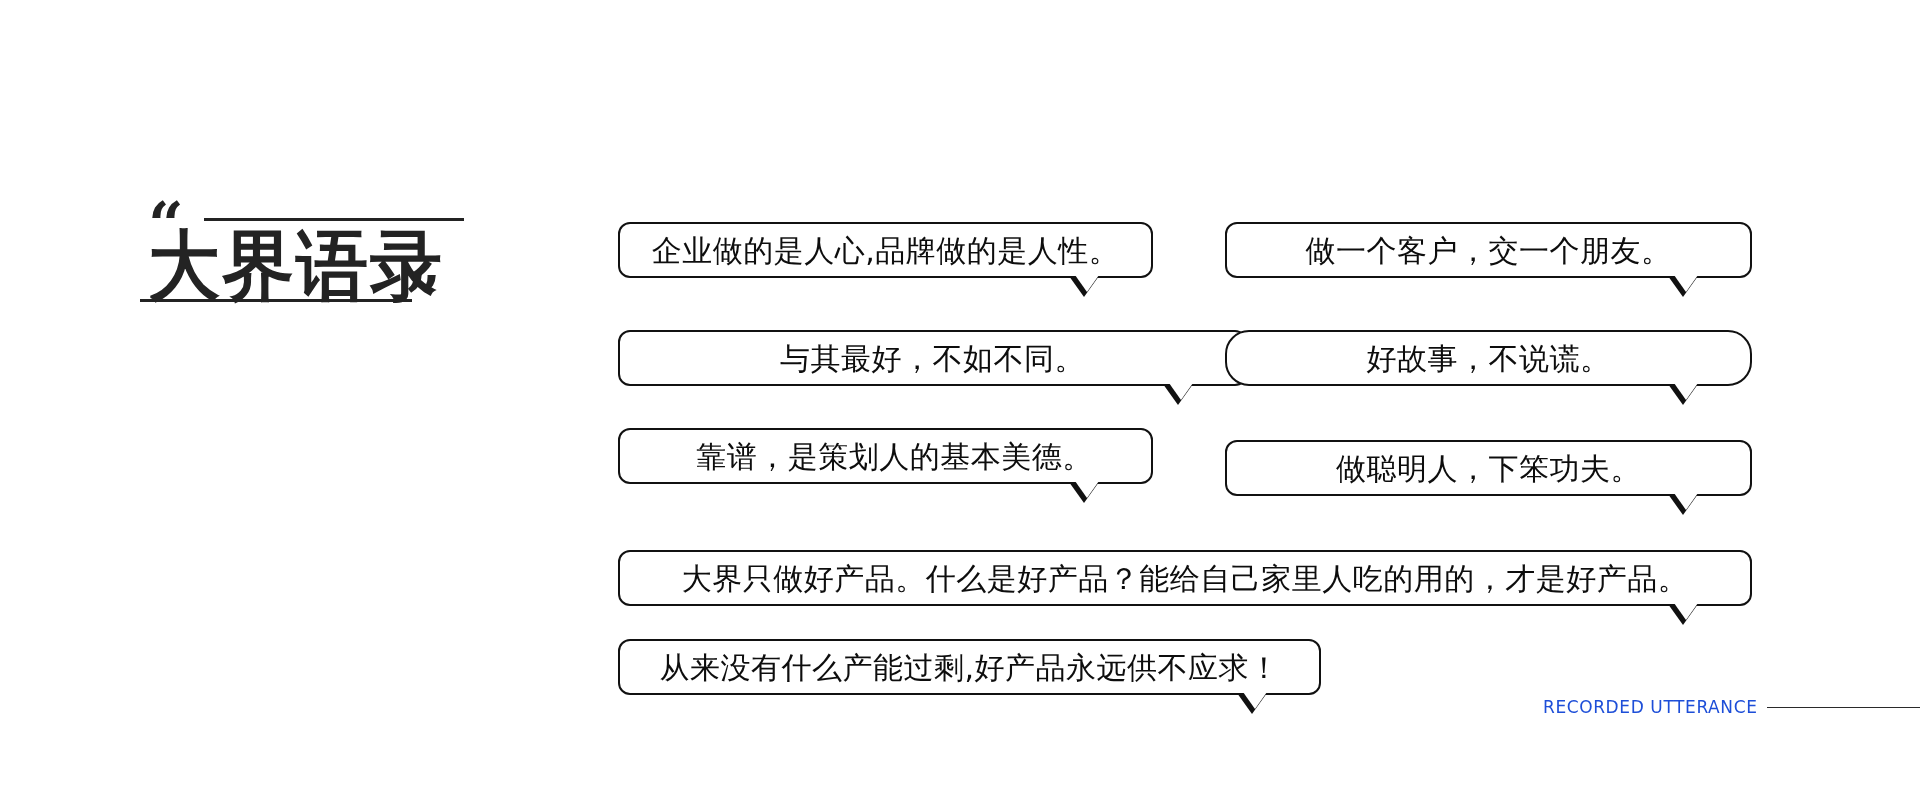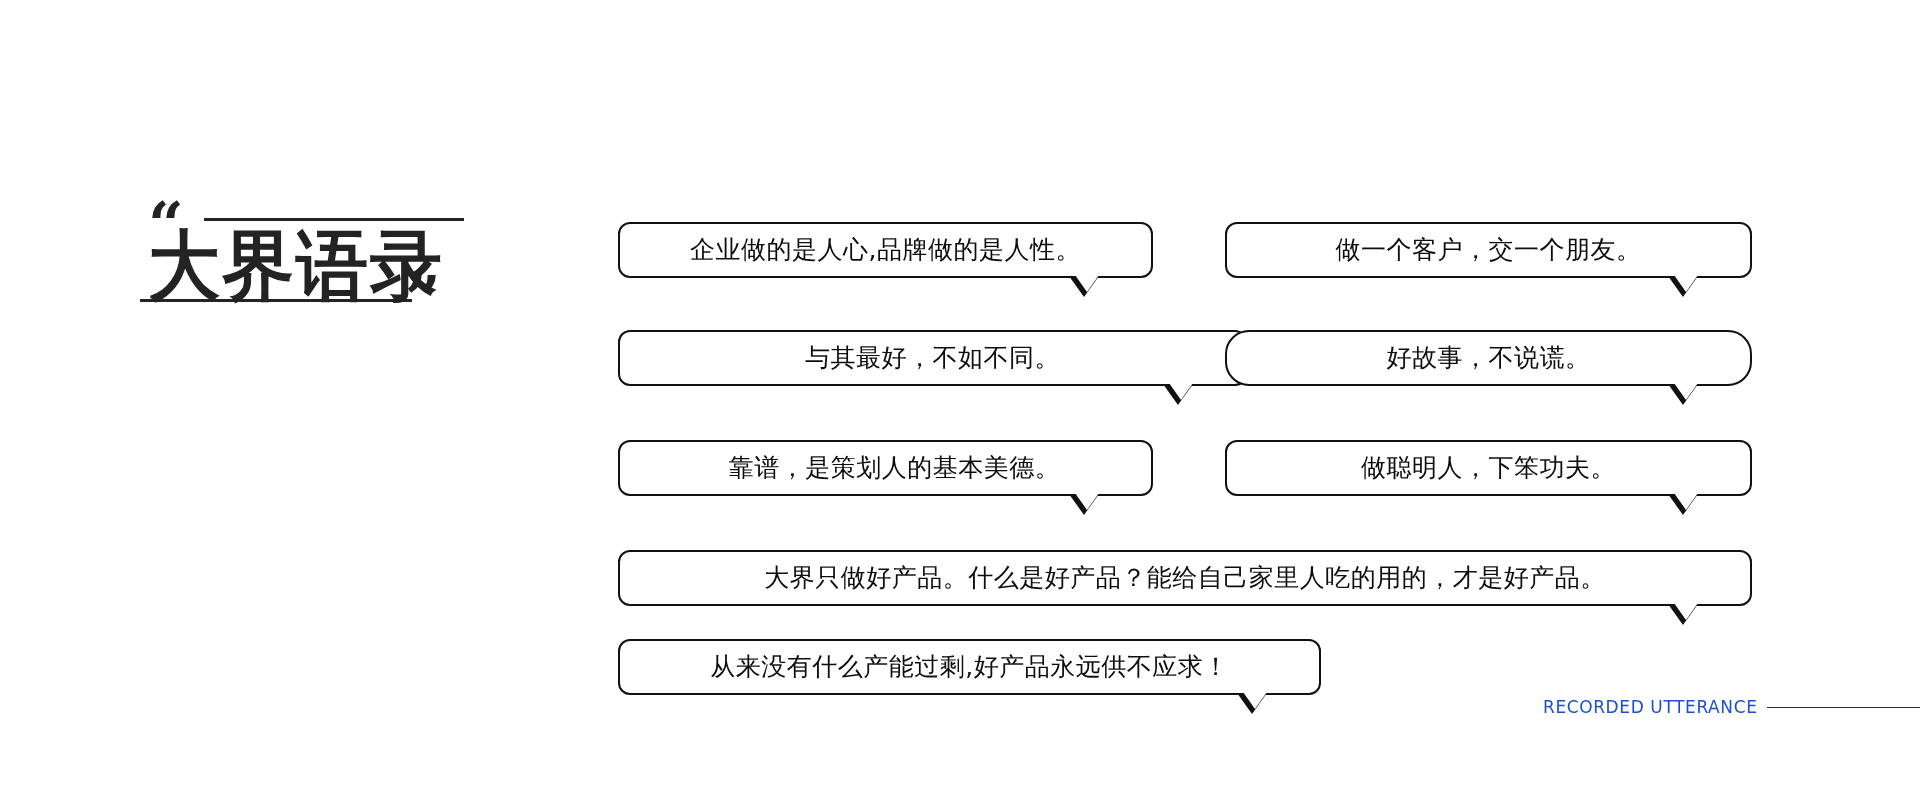--- a/index.html
+++ b/index.html
@@ -84,21 +84,21 @@
   .bubble {
     position: absolute;
     box-sizing: border-box;
     border: 2px solid #111111;
     border-radius: 12px;
     background: #ffffff;
     display: flex;
     align-items: center;
     justify-content: center;
     font-family: "DejaVu Sans", "Liberation Sans", sans-serif;
-    font-size: 25px;
+    font-size: 30px;
     line-height: 1.1;
     color: #0d0d0d;
     white-space: nowrap;
     letter-spacing: 0.5px;
   }
   .bubble .txt {
     display: block;
   }
 
   
@@ -170,21 +170,21 @@
       <div class="bubble" style="left: 618px; top: 330px; width: 629px; height: 56px;">
         <span class="txt">与其最好，不如不同。</span>
         <span class="tail" style="right: 52px;"></span>
         <span class="tail-fill" style="right: 52px;"></span>
       </div>
       <div class="bubble" style="left: 1225px; top: 330px; width: 527px; height: 56px; border-radius: 24px;">
         <span class="txt">好故事，不说谎。</span>
         <span class="tail" style="right: 52px;"></span>
         <span class="tail-fill" style="right: 52px;"></span>
       </div>
-      <div class="bubble" style="left: 618px; top: 440px; width: 535px; height: 56px; padding-left: 18px;">
+      <div class="bubble" style="left: 618px; top: 428px; width: 535px; height: 56px; padding-left: 18px;">
         <span class="txt">靠谱，是策划人的基本美德。</span>
         <span class="tail" style="right: 52px;"></span>
         <span class="tail-fill" style="right: 52px;"></span>
       </div>
       <div class="bubble" style="left: 1225px; top: 440px; width: 527px; height: 56px;">
         <span class="txt">做聪明人，下笨功夫。</span>
         <span class="tail" style="right: 52px;"></span>
         <span class="tail-fill" style="right: 52px;"></span>
       </div>
       <div class="bubble" style="left: 618px; top: 550px; width: 1134px; height: 56px; text-align: center;">

